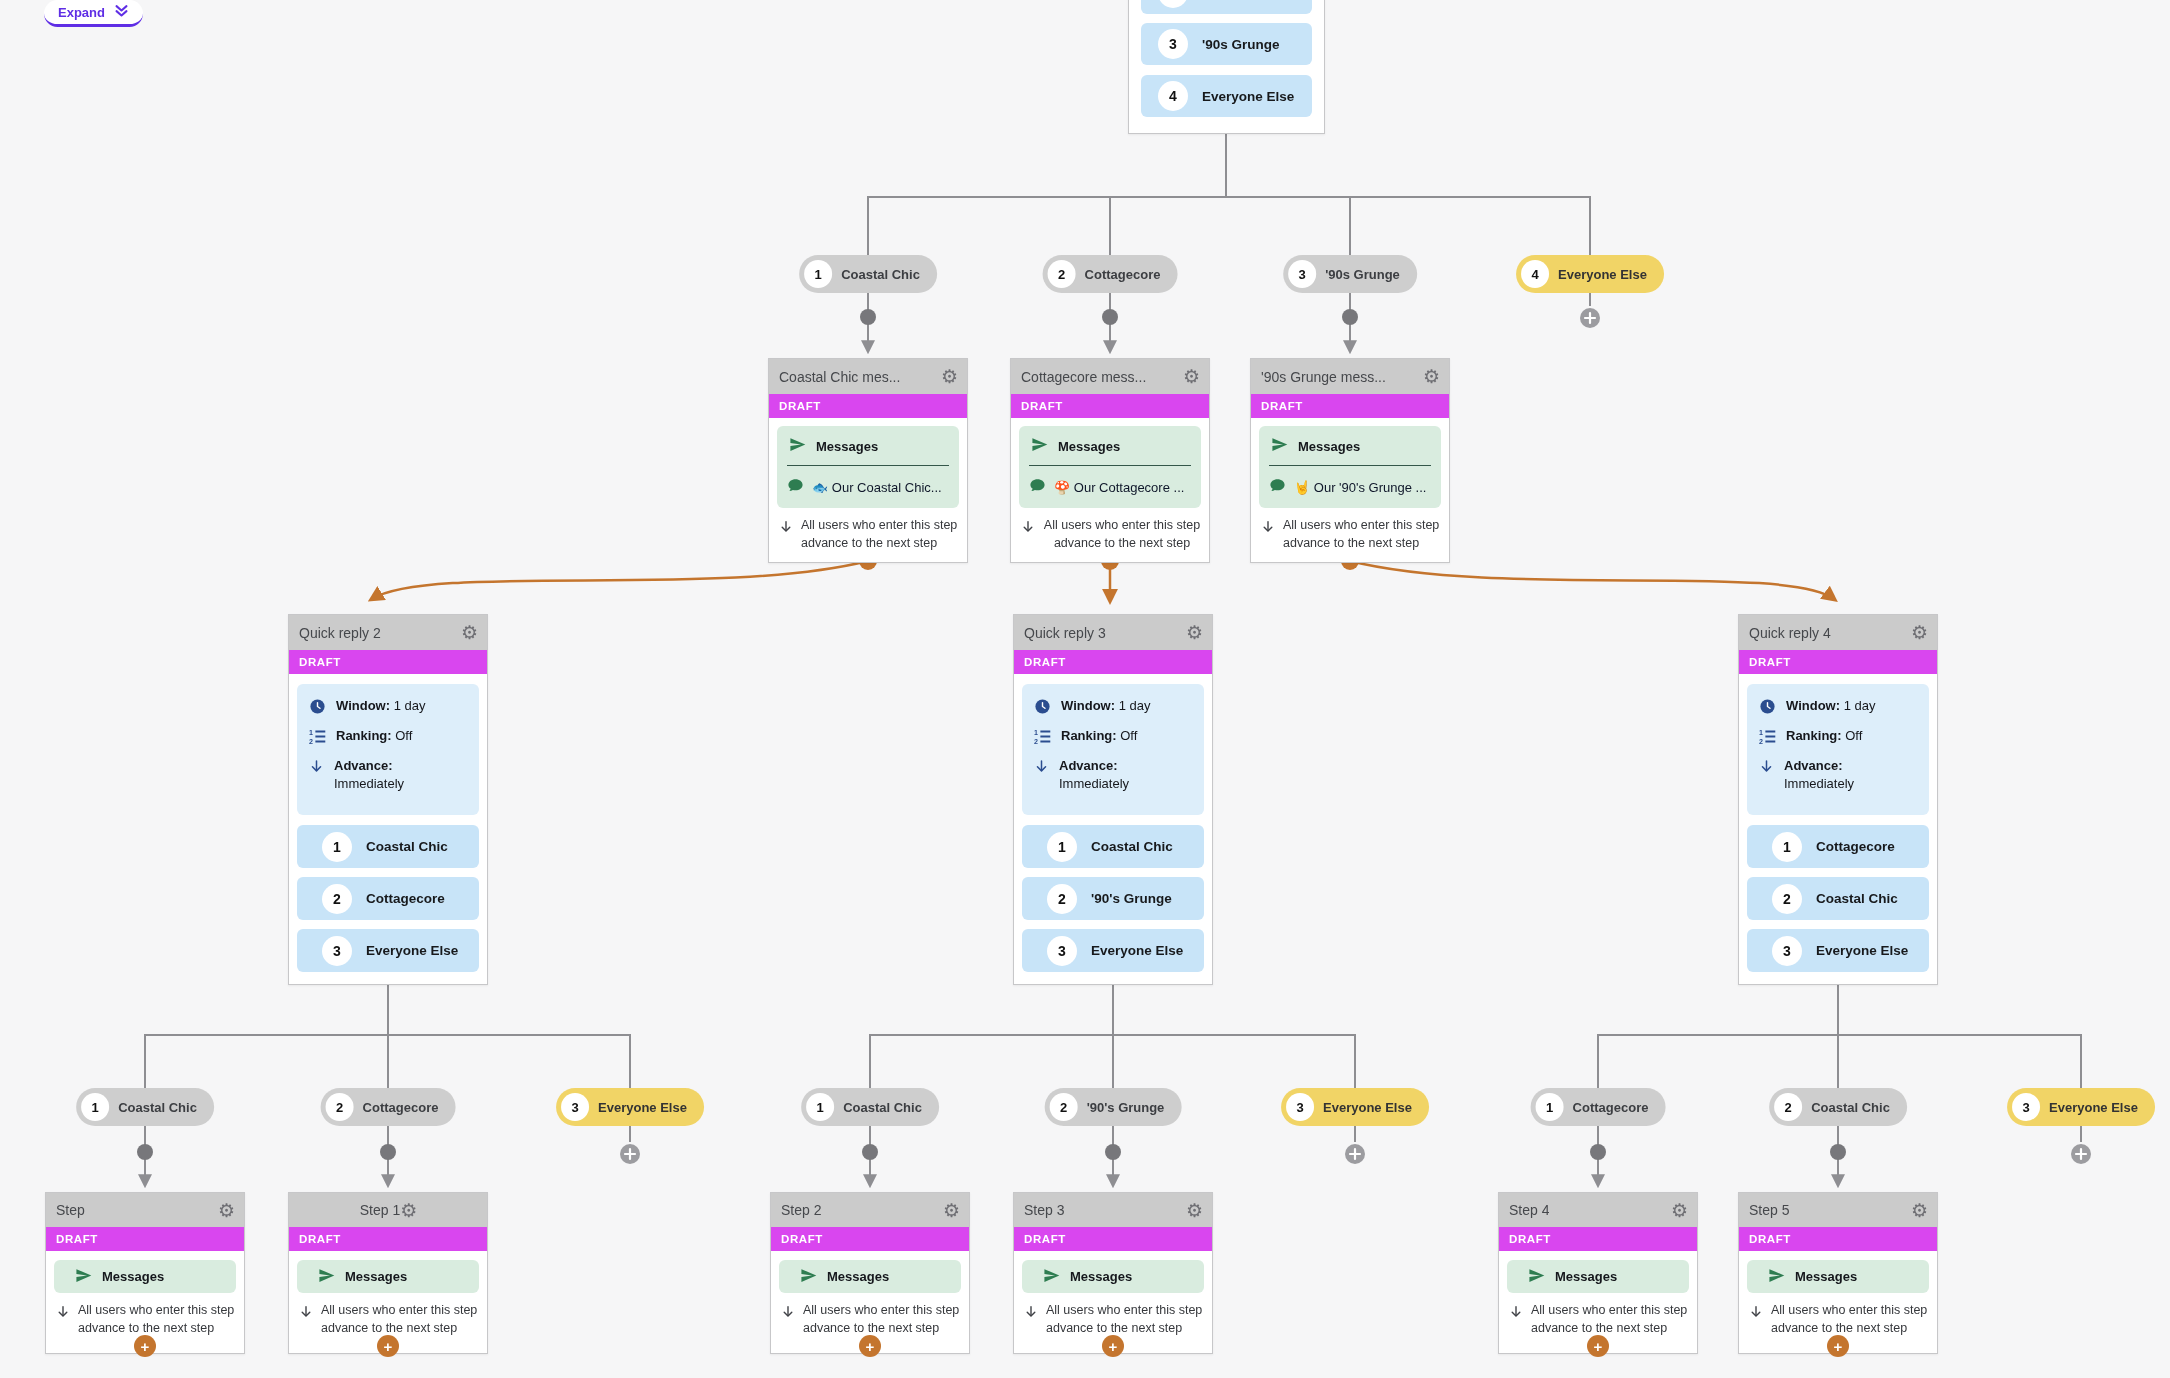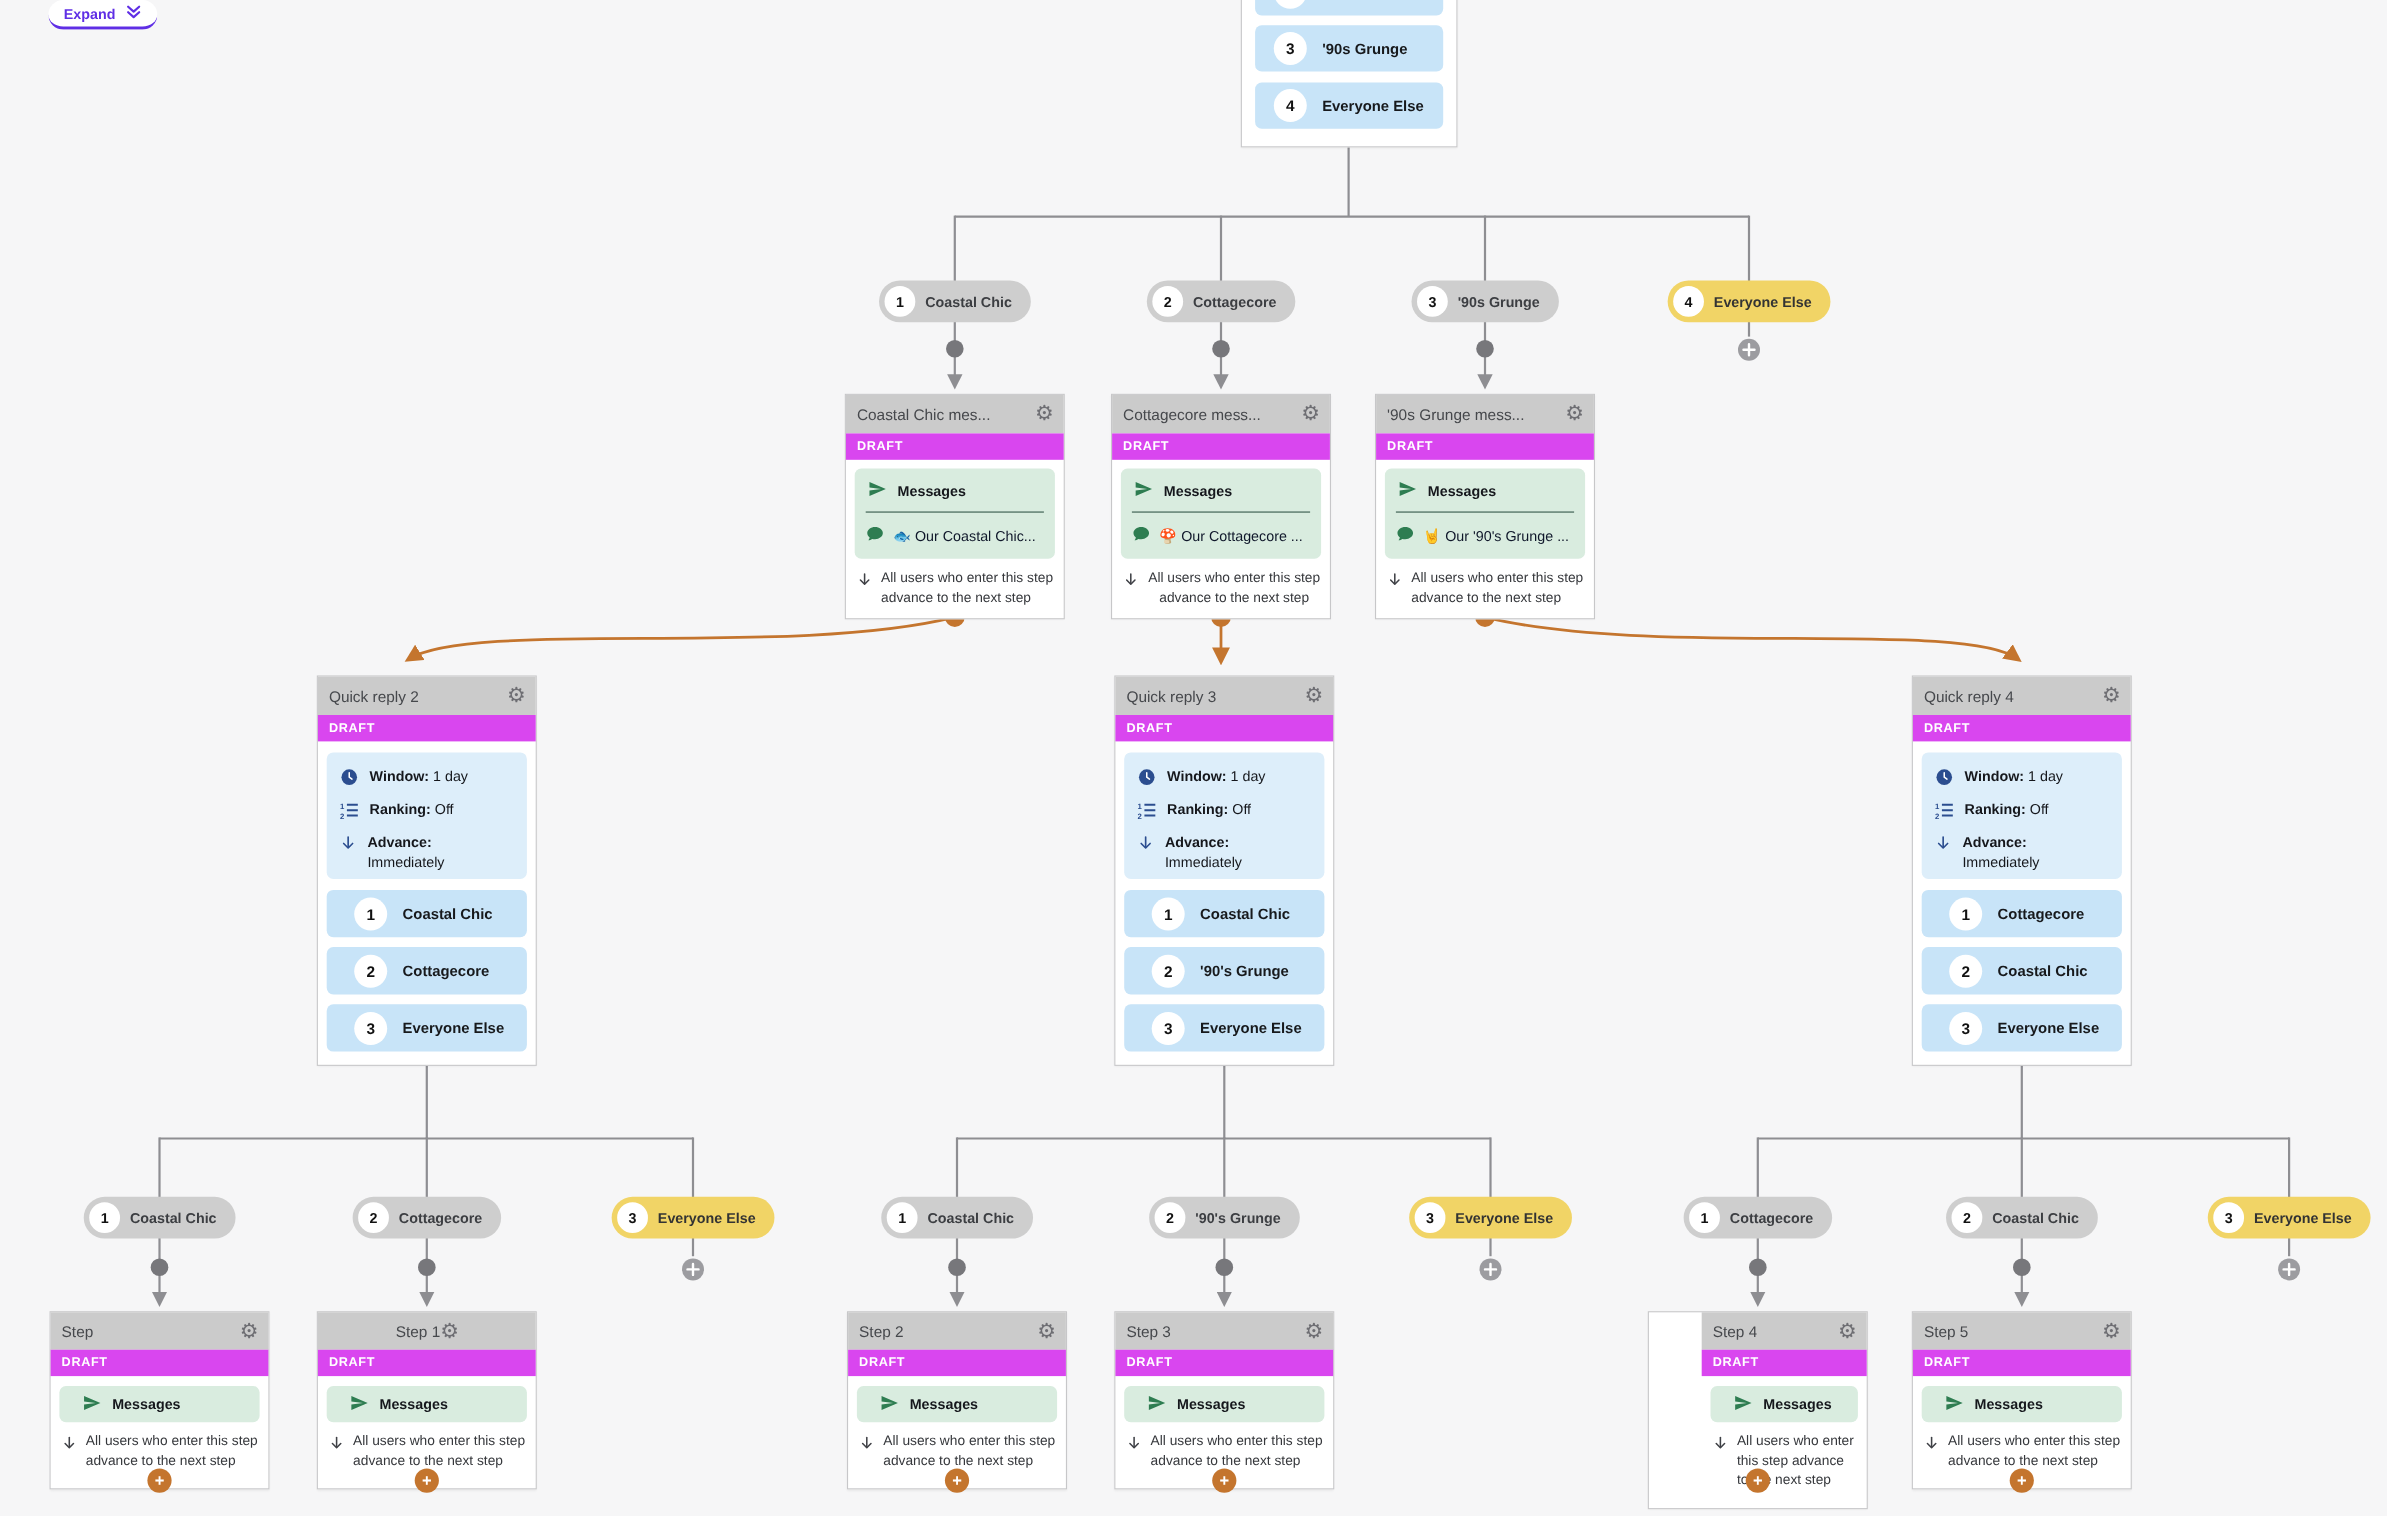--- a/index.html
+++ b/index.html
@@ -59,21 +59,21 @@
 
   
   .green-box { background:#d9ecdf; border-radius:6px; padding:10px 10px 11px; }
   .send-row { display:flex; align-items:center; gap:10px; font-size:13px; font-weight:bold; color:#15171c; padding-left:2px; }
   .gdivider { border-top:1px solid #34574a; margin:9px 0 11px; }
   .msg-row { display:flex; align-items:center; gap:8px; font-size:13px; color:#0f172a; white-space:nowrap; overflow:hidden; }
   .adv-row { display:flex; gap:8px; padding:9px 0 2px 2px; font-size:12.5px; color:#36383c; line-height:1.4; }
   .adv-row .dn-icon { flex:0 0 auto; padding-top:2px; }
 
   
-  .blue-box { background:#ddeefa; border-radius:6px; padding:13px 10px 5px 12px; margin-bottom:10px; }
+  .blue-box { background:#ddeefa; border-radius:6px; padding:13px 10px 21px 12px; margin-bottom:10px; }
   .info-row { display:flex; gap:10px; margin-bottom:9px; font-size:13px; color:#15171c; align-items:flex-start; }
   .info-row .ic { flex:0 0 auto; padding-top:1px; }
   .info-text { line-height:1.35; }
   .b { font-weight:bold; }
 
   .opt-row {
     background:#c8e4f8; border-radius:6px; height:43px;
     display:flex; align-items:center; gap:14px; padding-left:25px;
     margin-bottom:9px;
   }
@@ -594,21 +594,21 @@
       <span class="dn-icon"><svg width="14" height="16" viewBox="0 0 24 24" fill="none" stroke="#3f4146" stroke-width="2.4" stroke-linecap="round" stroke-linejoin="round">
             <path d="M12 3v15"></path>
             <path d="M5.5 12.5L12 19l6.5-6.5"></path>
           </svg></span>
       <span>All users who enter this step advance to the next step</span>
     </div>
   </div>
 </div>
 <div class="plus-orange" style="left:1102px; top:1335px;">+</div>
 
-<div class="card" style="left:1498px; top:1192px;padding-left:48px;">
+<div class="card" style="left:1498px; top:1192px;">
   <div class="card-header" style="height:34px;">
     <span class="card-title">Step 4</span>
     <span class="gear">⚙</span>
   </div>
   <div class="draft">DRAFT</div>
   <div class="card-body" style="padding:9px 8px 14px;">
     <div class="msg-btn">
       <span><svg width="17" height="17" viewBox="0 0 24 24">
             <path fill="#2e7d51" d="M2 21l21-9L2 3v7l15 2-15 2z"></path>
           </svg></span>

